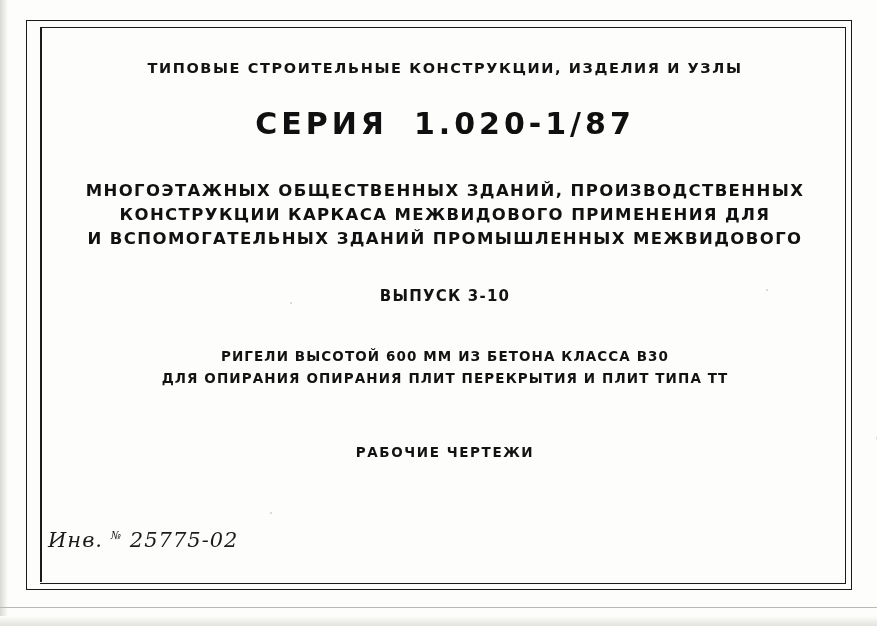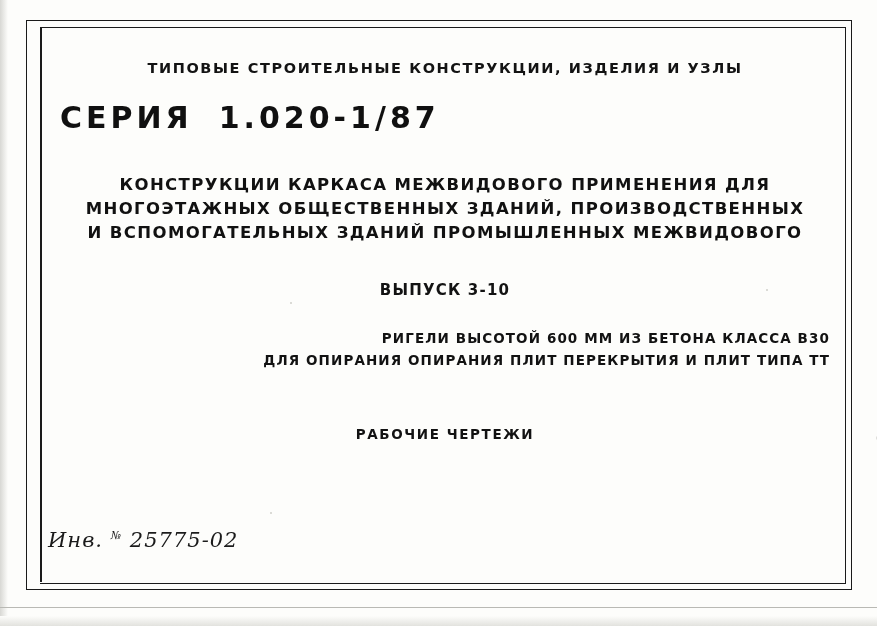--- a/index.html
+++ b/index.html
@@ -82,26 +82,26 @@
   .ttl-small {
     text-align: center;
     font-size: 14.5px;
     letter-spacing: 1.6px;
     font-weight: 600;
     color: #131313;
     margin-top: 20px;
   }
 
   .ttl-series {
-    text-align: left;
+    text-align: center;
     font-size: 30px;
     letter-spacing: 4px;
     font-weight: 700;
     color: #101010;
-    margin-top: 24px;
+    margin-top: 30px;
   }
   .ttl-series .gap {
     display: inline-block;
     width: 26px;
   }
 
   .ttl-block {
     text-align: center;
     margin-top: 38px;
   }
@@ -116,22 +116,22 @@
   .ttl-issue {
     text-align: center;
     margin-top: 36px;
     font-size: 15px;
     letter-spacing: 1.2px;
     font-weight: 700;
     color: #131313;
   }
 
   .ttl-desc {
-    text-align: right;
-    margin-top: 28px;
+    text-align: center;
+    margin-top: 40px;
   }
   .ttl-desc div {
     font-size: 13.5px;
     letter-spacing: 1.1px;
     font-weight: 600;
     color: #121212;
     line-height: 22px;
   }
 
   .ttl-docs {
@@ -196,22 +196,22 @@
 
   <div class="content">
 
     <div class="ttl-small">ТИПОВЫЕ СТРОИТЕЛЬНЫЕ КОНСТРУКЦИИ, ИЗДЕЛИЯ И УЗЛЫ</div>
 
     <div class="ttl-series">
       <span>СЕРИЯ</span><span class="gap"></span><span>1.020-1/87</span>
     </div>
 
     <div class="ttl-block">
+      <div>МНОГОЭТАЖНЫХ ОБЩЕСТВЕННЫХ ЗДАНИЙ, ПРОИЗВОДСТВЕННЫХ</div>
       <div>КОНСТРУКЦИИ КАРКАСА МЕЖВИДОВОГО ПРИМЕНЕНИЯ ДЛЯ</div>
-      <div>МНОГОЭТАЖНЫХ ОБЩЕСТВЕННЫХ ЗДАНИЙ, ПРОИЗВОДСТВЕННЫХ</div>
       <div>И ВСПОМОГАТЕЛЬНЫХ ЗДАНИЙ ПРОМЫШЛЕННЫХ МЕЖВИДОВОГО</div>
     </div>
 
     <div class="ttl-issue">ВЫПУСК 3-10</div>
 
     <div class="ttl-desc">
       <div>РИГЕЛИ ВЫСОТОЙ 600 ММ ИЗ БЕТОНА КЛАССА В30</div>
       <div>ДЛЯ ОПИРАНИЯ ОПИРАНИЯ ПЛИТ ПЕРЕКРЫТИЯ И ПЛИТ ТИПА ТТ</div>
     </div>
 

